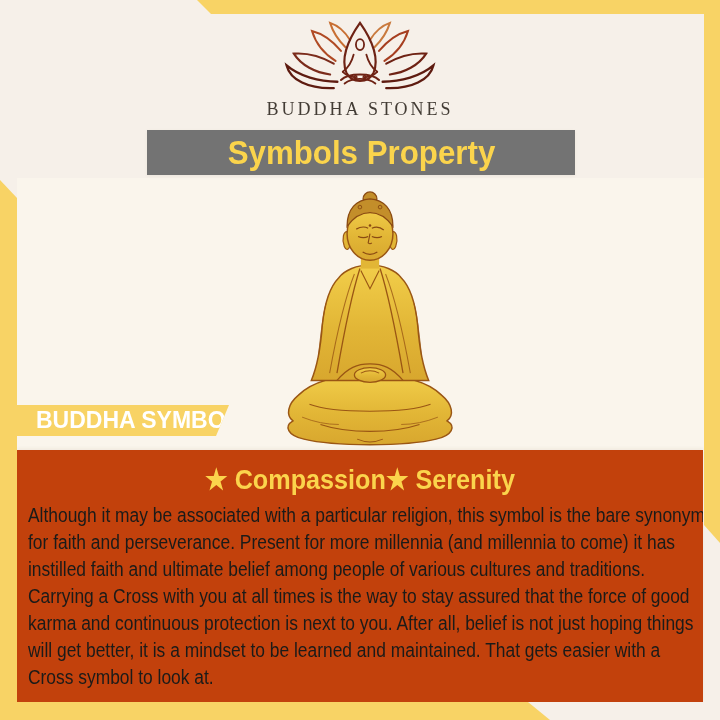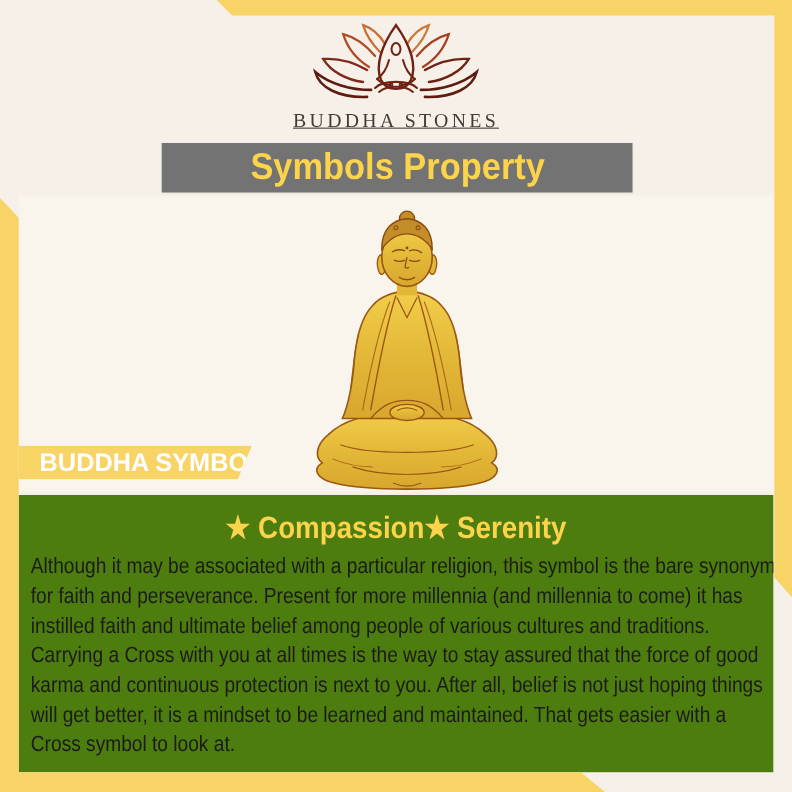--- a/index.html
+++ b/index.html
@@ -10,21 +10,21 @@
   }
   
   .frame{position:absolute;left:0;top:0;width:720px;height:720px;z-index:4;pointer-events:none;}
   
   .hero-panel{position:absolute;left:17px;top:178px;width:687px;height:274px;background:#FAF5EC;z-index:1;}
   
   .logo{position:absolute;left:283px;top:20px;width:154px;height:80px;z-index:2;}
   .brand{
     position:absolute;left:0;top:99px;width:720px;text-align:center;z-index:2;
     font-family:"Liberation Serif",serif;font-size:18px;letter-spacing:3px;
-    color:#433C35;font-weight:500;text-decoration:underline;
+    color:#433C35;font-weight:500;
   }
   
   .banner{
     position:absolute;left:147px;top:130px;width:428px;height:45px;z-index:3;
     background:#737373;box-shadow:0 1px 3px rgba(120,100,60,.08);
     display:flex;align-items:center;justify-content:center;
   }
   .banner-text{
     font-size:34px;font-weight:bold;color:#FBD44C;letter-spacing:0;
     transform:scaleX(.92);white-space:nowrap;
@@ -36,21 +36,21 @@
     position:absolute;left:17px;top:405px;width:212px;height:31px;z-index:3;
     background:#F8D365;
     clip-path:polygon(0 0,100% 0,calc(100% - 13px) 100%,0 100%);
     color:#FFFFFF;font-size:23px;font-weight:bold;line-height:31px;
     padding-left:19px;box-sizing:border-box;white-space:nowrap;
     letter-spacing:0;
   }
   
   .card{
     position:absolute;left:17px;top:450px;width:686px;height:252px;z-index:2;
-    background:#4d7c0f;box-shadow:0 -2px 3px rgba(140,120,80,.07);
+    background:#c2410c;box-shadow:0 -2px 3px rgba(140,120,80,.07);
     overflow:hidden;
   }
   .traits{
     margin-top:13px;text-align:center;
     font-size:28px;font-weight:bold;color:#FBD44C;
     transform:scaleX(.9);white-space:nowrap;
   }
   .desc{
     margin:6px 0 0 11px;width:780px;
     transform:scaleX(.87);transform-origin:0 0;

